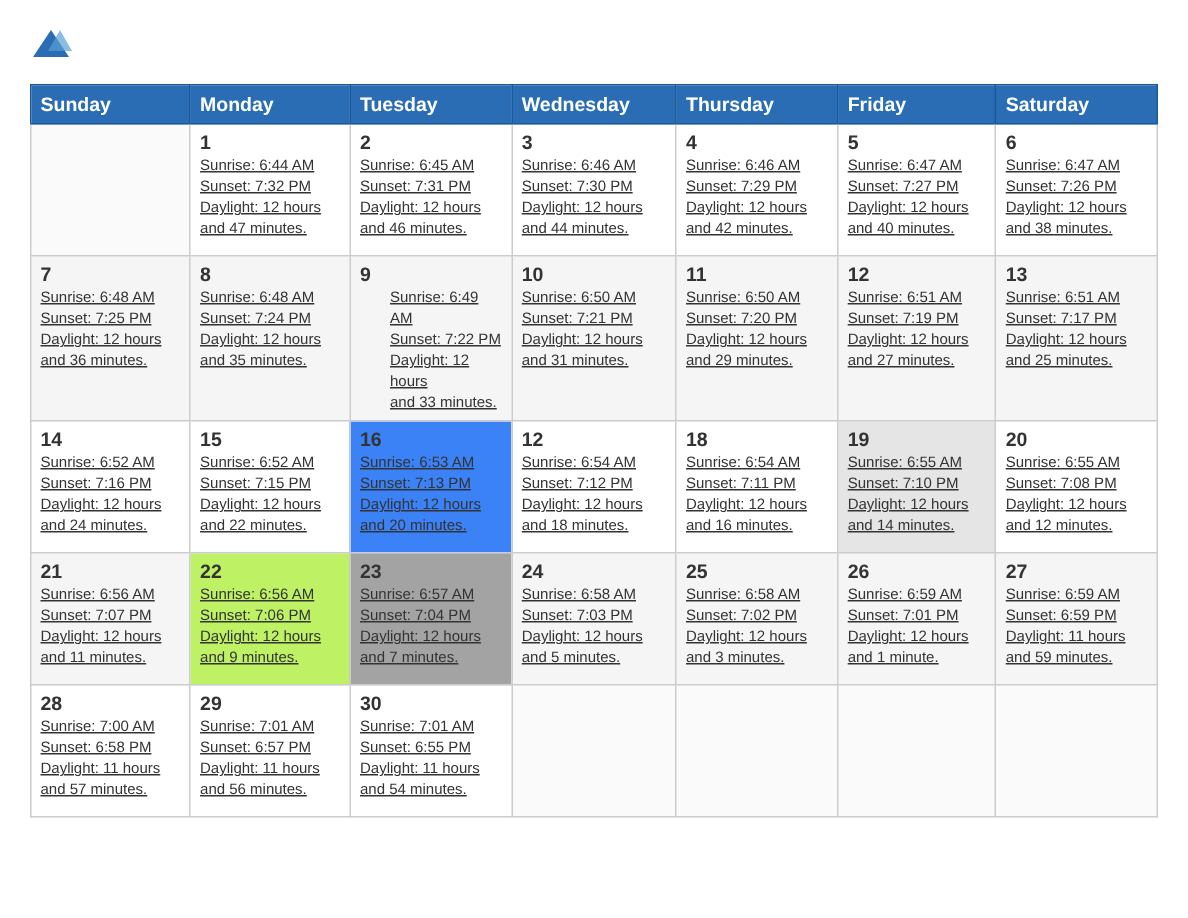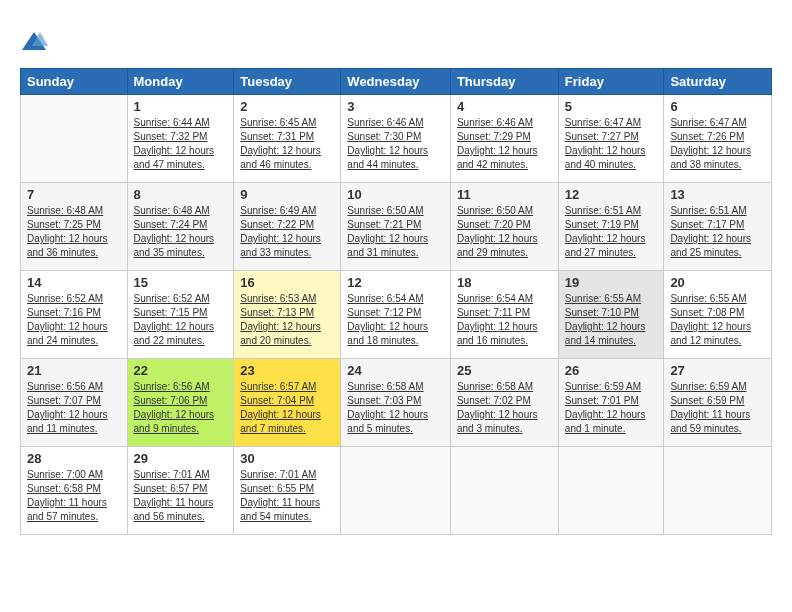--- a/index.html
+++ b/index.html
@@ -6,21 +6,21 @@
     body {
       font-family: Arial, sans-serif;
       background: #fff;
       width: 792px;
       height: 612px;
       overflow: hidden;
     }
     .page {
       width: 792px;
       height: 596px;
-      padding: 28px 20px;
+      padding: 16px 20px;
       background: #fff;
     }
     .header {
       display: flex;
       justify-content: space-between;
       align-items: flex-start;
       margin-bottom: 12px;
     }
     .logo {
       display: flex;
@@ -196,21 +196,21 @@
           </td>
           <td style="background: rgb(245, 245, 245);">
             <span class="day-num">8</span>
             <div class="cell-info" style="white-space: pre-line;">Sunrise: 6:48 AM
 Sunset: 7:24 PM
 Daylight: 12 hours
 and 35 minutes.</div>
           </td>
           <td style="background: rgb(245, 245, 245);">
             <span class="day-num">9</span>
-            <div class="cell-info" style="white-space: pre-line;">Sunrise: 6:49 AM
+            <div class="cell-info" style="white-space: pre-line; margin-left: 20px;">Sunrise: 6:49 AM
 Sunset: 7:22 PM
 Daylight: 12 hours
 and 33 minutes.</div>
           </td>
           <td style="background: rgb(245, 245, 245);">
             <span class="day-num">10</span>
             <div class="cell-info" style="white-space: pre-line;">Sunrise: 6:50 AM
 Sunset: 7:21 PM
 Daylight: 12 hours
 and 31 minutes.</div>
@@ -245,21 +245,21 @@
 Daylight: 12 hours
 and 24 minutes.</div>
           </td>
           <td style="background: rgb(255, 255, 255); margin-left: 19px;">
             <span class="day-num">15</span>
             <div class="cell-info" style="white-space: pre-line;">Sunrise: 6:52 AM
 Sunset: 7:15 PM
 Daylight: 12 hours
 and 22 minutes.</div>
           </td>
-          <td style="background: #fef9c3;">
+          <td style="background: #3b82f6;">
             <span class="day-num">16</span>
             <div class="cell-info" style="white-space: pre-line;">Sunrise: 6:53 AM
 Sunset: 7:13 PM
 Daylight: 12 hours
 and 20 minutes.</div>
           </td>
           <td style="background: rgb(255, 255, 255);">
             <span class="day-num">12</span>
             <div class="cell-info" style="white-space: pre-line;">Sunrise: 6:54 AM
 Sunset: 7:12 PM
@@ -296,21 +296,21 @@
 Daylight: 12 hours
 and 11 minutes.</div>
           </td>
           <td style="background: #bef264;">
             <span class="day-num">22</span>
             <div class="cell-info" style="white-space: pre-line;">Sunrise: 6:56 AM
 Sunset: 7:06 PM
 Daylight: 12 hours
 and 9 minutes.</div>
           </td>
-          <td style="background: #fde047;">
+          <td style="background: #a3a3a3;">
             <span class="day-num">23</span>
             <div class="cell-info" style="white-space: pre-line;">Sunrise: 6:57 AM
 Sunset: 7:04 PM
 Daylight: 12 hours
 and 7 minutes.</div>
           </td>
           <td style="background: rgb(245, 245, 245);">
             <span class="day-num">24</span>
             <div class="cell-info" style="white-space: pre-line;">Sunrise: 6:58 AM
 Sunset: 7:03 PM

